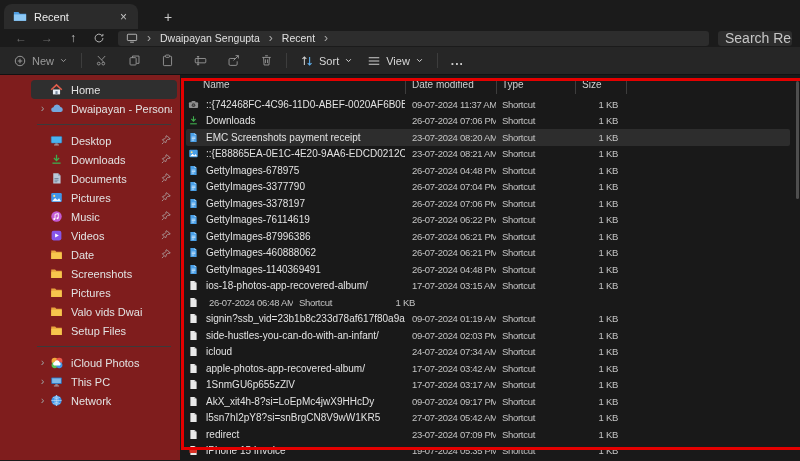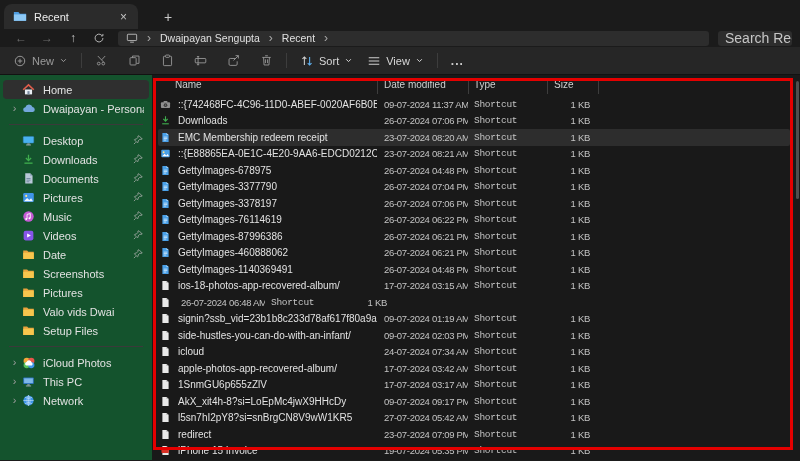--- a/index.html
+++ b/index.html
@@ -33,21 +33,21 @@
              display:flex; align-items:center; padding:0 6px; }
   .tbtn { display:flex; align-items:center; gap:5px; height:22px; padding:0 7px; border-radius:4px;
           font-size:11px; color:#9a9a9a; background:none; border:none; }
   .tbtn.bright { color:#d8d8d8; }
   .tbtn .icon { display:inline-flex; }
   .tsep { width:1px; height:15px; background:#3d3d3d; margin:0 6px; flex:none; }
   .more-dots { font-size:12px; font-weight:bold; letter-spacing:1px; color:#cfcfcf; }
   #tb-icons { display:flex; align-items:center; gap:6px; }
 
   
-  .bodyrow { display:flex; height:385px; background:#14532d; }
+  .bodyrow { display:flex; height:385px; background:#7f1d1d;padding-left:28px; }
 
   
   .sidebar { width:152px; flex:none; padding-top:5px; overflow:hidden; }
   .side-item { display:flex; align-items:center; height:19px; margin:0 3px; padding:0 5px 0 5px; border-radius:4px; }
   .side-item.selected { background:#2f2f2f; }
   .side-chevron { width:13px; flex:none; color:#9d9d9d; font-size:11px; line-height:1; text-align:center; }
   .side-icon { width:15px; height:15px; flex:none; margin-right:7px; display:inline-flex; align-items:center; justify-content:center; }
   .side-label { flex:1; font-size:11px; color:#e2e2e2; white-space:nowrap; overflow:hidden; }
   .pin { width:11px; height:11px; flex:none; display:inline-flex; }
   .side-sep { height:1px; background:#3a3a3a; margin:6px 9px; }
@@ -65,21 +65,21 @@
   .hc-type { width:79px; padding-left:6px; }
   .hc-size { width:51px; padding-left:7px; }
   .hsep { position:absolute; top:2px; width:1px; height:13px; background:#3d3d3d; }
   .rows {}
   .row { display:flex; align-items:center; height:16.5px; margin-right:10px; border-radius:2px; }
   .row.selected { background:#2d2d2d; }
   .cell-icon { width:14px; margin-left:2px; flex:none; display:inline-flex; }
   .cell-name { width:203px; padding-left:4px; font-size:10px; color:#e2e2e2; white-space:nowrap; overflow:hidden; }
   .cell-date, .cell-type { font-size:9.5px; letter-spacing:-0.3px; color:#c4c4c4; white-space:nowrap; overflow:hidden; }
   .cell-date { width:91px; padding-left:7px; }
-  .cell-type { width:79px; padding-left:6px;font-family:Liberation Mono, monospace; }
+  .cell-type { width:79px; padding-left:6px; }
   .cell-size { width:51px; padding-right:8px; font-size:9.5px; letter-spacing:-0.3px; color:#c4c4c4; text-align:right; white-space:nowrap; }
 </style>
 </head>
 <body>
 
 <div class="window">
 
   <div class="titlebar">
     <div class="tab">
       <span class="icon"><svg viewBox="0 0 16 16" width="14" height="14">
@@ -476,21 +476,21 @@
               <span class="cell-size">1 KB</span>
             </div>
             <div class="row selected">
               <span class="cell-icon">
                 <svg viewBox="0 0 12 12" width="11" height="11">
                   <path d="M2.6 1h4.4l2.4 2.4V11H2.6z" fill="#4aa0e8"></path>
                   <path d="M7 1l2.4 2.4H7z" fill="#a8d4f5"></path>
                   <path d="M4 5.6h4M4 7.2h4M4 8.8h2.8" stroke="#e8f4fd" stroke-width=".8"></path>
                 </svg>
               </span>
-              <span class="cell-name">EMC Membership redeem receipt</span>
+              <span class="cell-name">EMC Screenshots payment receipt</span>
               <span class="cell-date">23-07-2024 08:20 AM</span>
               <span class="cell-type">Shortcut</span>
               <span class="cell-size">1 KB</span>
             </div>
             <div class="row">
               <span class="cell-icon">
                 <svg viewBox="0 0 12 12" width="11" height="11">
                   <rect x="1.4" y="2" width="9.2" height="8" rx="1" fill="#4aa0e8"></rect>
                   <circle cx="4" cy="4.6" r="1" fill="#ffe08a"></circle>
                   <path d="M2.4 9l2.6-2.8 1.9 1.9 1.5-1.5 1.4 2.4z" fill="#fff"></path>

